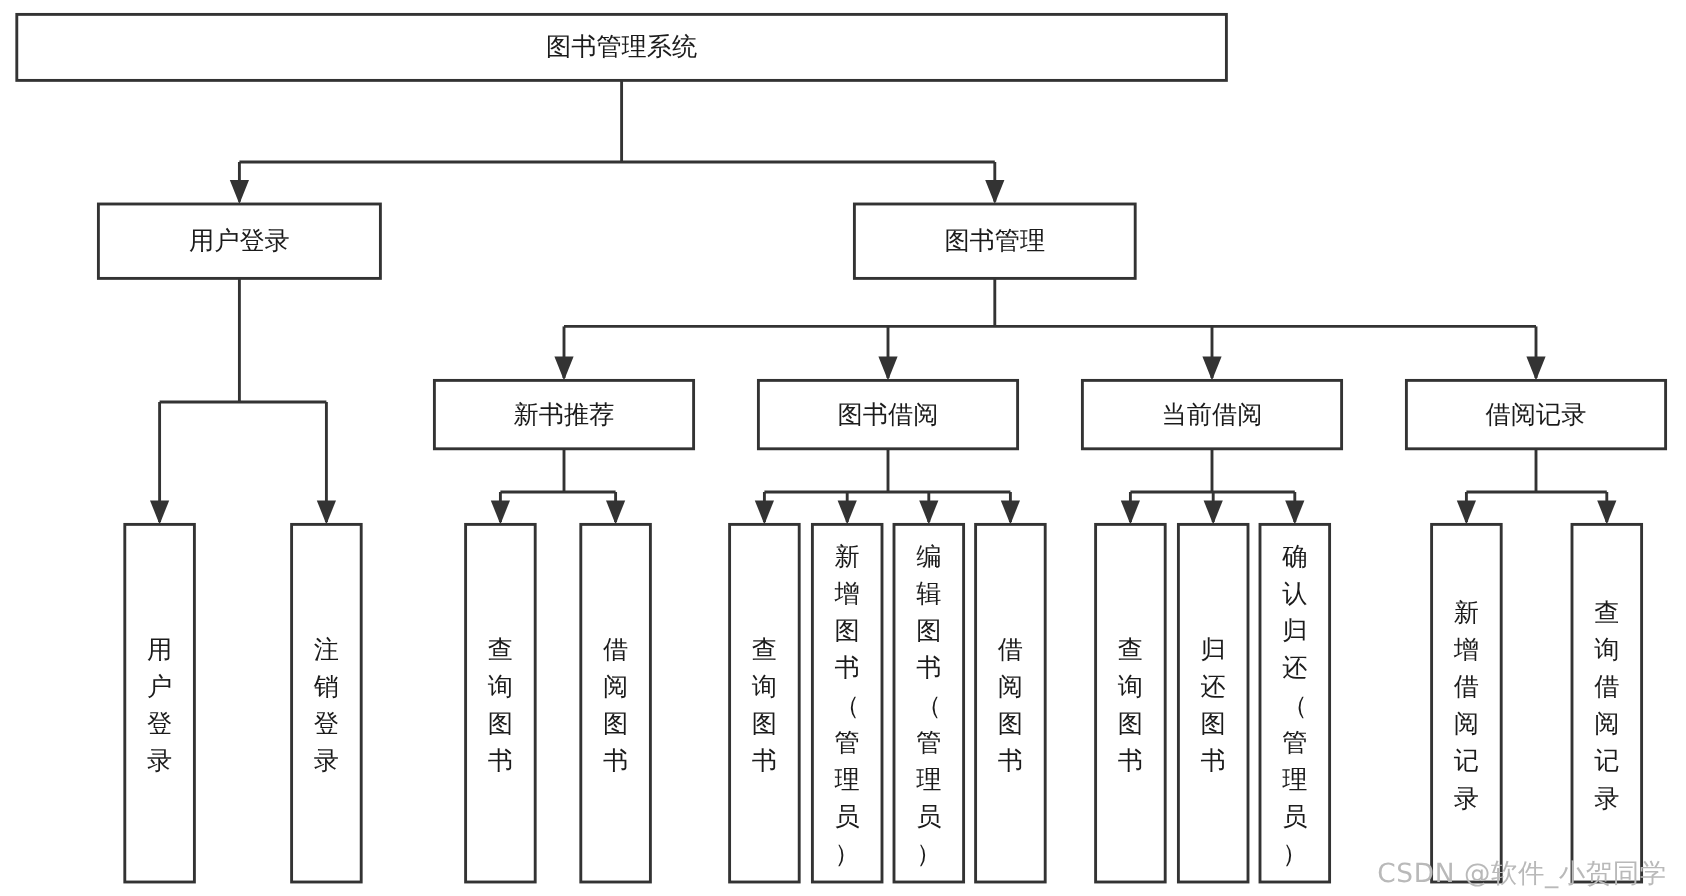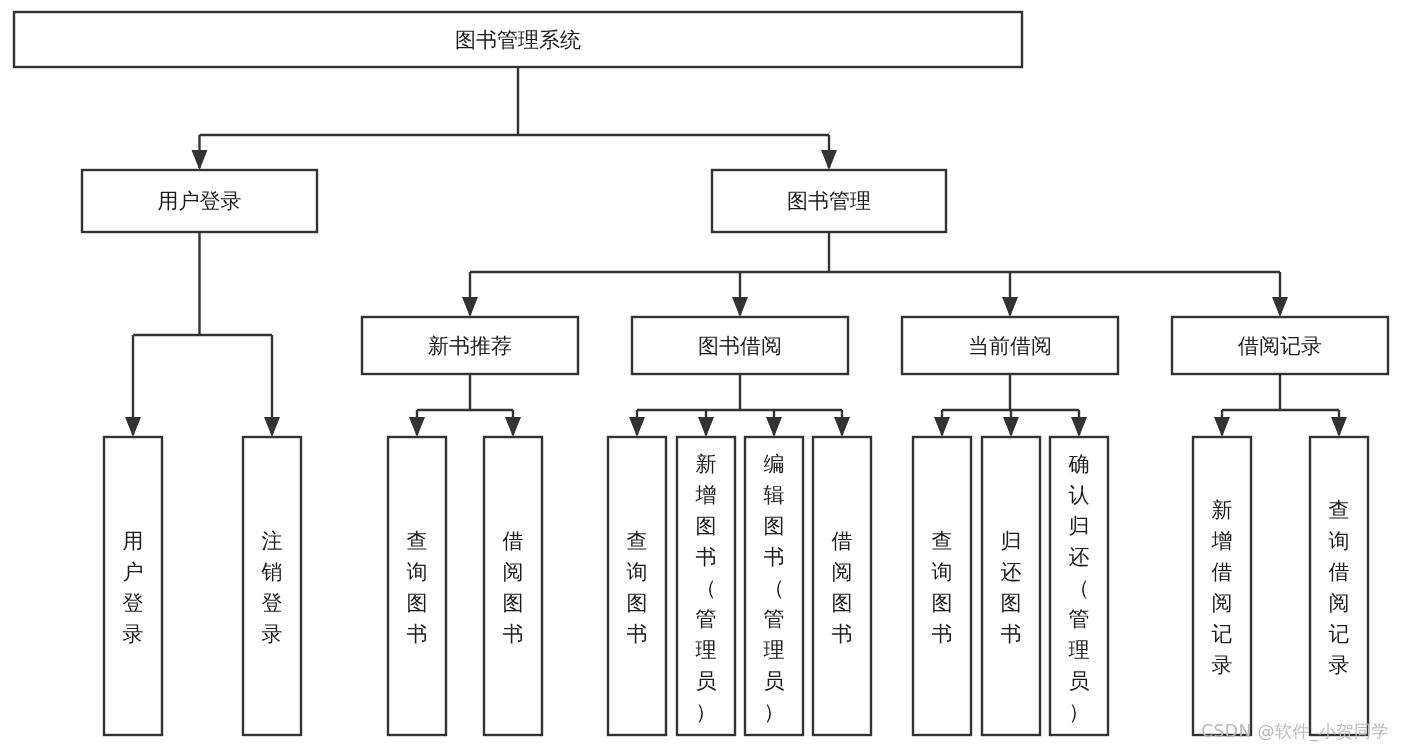--- a/index.html
+++ b/index.html
@@ -54,21 +54,21 @@
     fill: #1b1b1b;
     font-family: "DejaVu Sans", "Liberation Sans", sans-serif;
     font-size: 21px;
     text-anchor: middle;
   }
   .watermark {
     position: absolute;
     right: 14px;
     bottom: 4px;
     font-family: "DejaVu Sans", "Liberation Sans", sans-serif;
-    font-size: 17px;
+    font-size: 22px;
     color: #b9b9b9;
     letter-spacing: 0.5px;
     white-space: nowrap;
     user-select: none;
   }
 </style>
 </head>
 <body>
 
 <div id="diagram-root">

